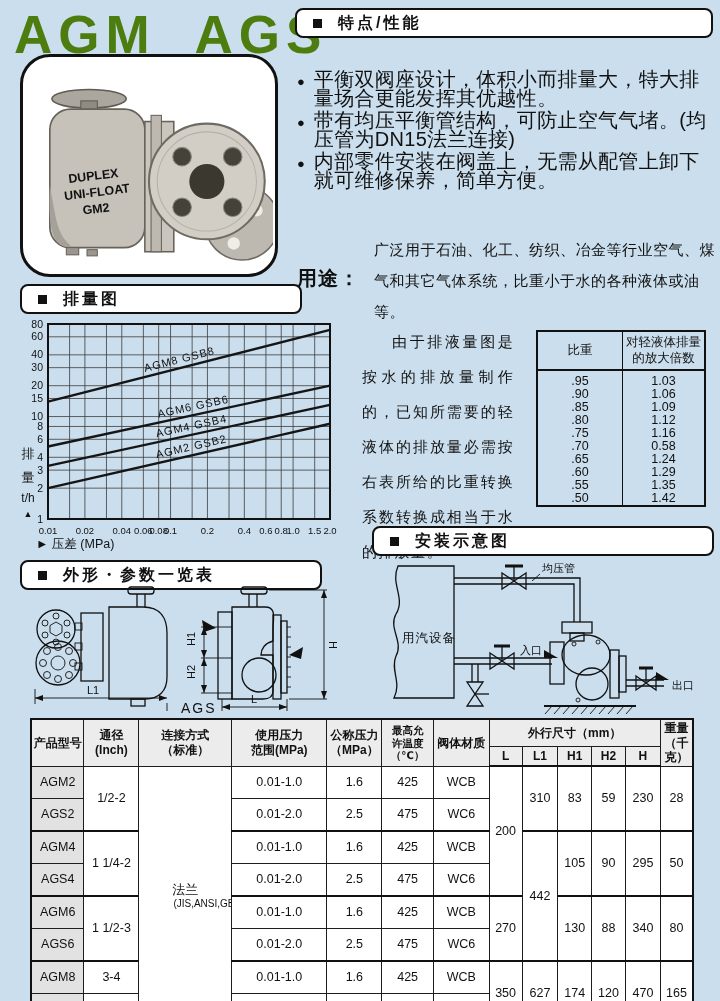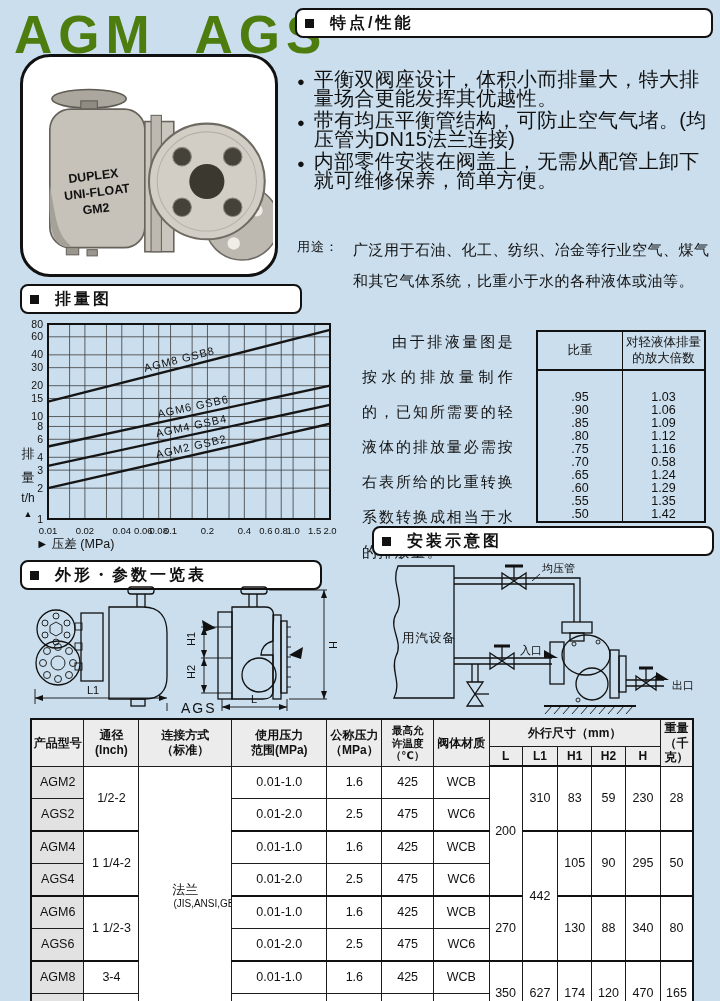--- a/index.html
+++ b/index.html
@@ -7,50 +7,50 @@
   .page{position:relative;width:720px;height:1001px;background:#cbdeed;overflow:hidden;}
 
   .title{position:absolute;left:14px;top:4px;font-size:53px;font-weight:900;
          letter-spacing:6px;word-spacing:20px;color:#4d7c0f;}
 
   .photo{position:absolute;left:20px;top:54px;width:258px;height:223px;background:#fff;
          border:3px solid #111;border-radius:30px;box-sizing:border-box;overflow:hidden;}
   .photo svg{display:block;margin:4px auto 0;}
 
   .hdr{position:absolute;height:30px;background:#fff;border:2px solid #111;border-radius:8px;
-       display:flex;align-items:center;gap:16px;padding:0 8px;box-sizing:border-box;
+       display:flex;align-items:center;gap:16px;padding:0 16px;box-sizing:border-box;
        font-weight:bold;font-size:16px;letter-spacing:3px;}
   .hdr .sq{width:9px;height:9px;background:#111;flex:none;}
   .hdr-features{left:295px;top:8px;width:418px;}
   .hdr-chart{left:20px;top:284px;width:282px;}
   .hdr-install{left:372px;top:526px;width:342px;}
   .hdr-dims{left:20px;top:560px;width:302px;}
 
   .features{position:absolute;left:297px;top:70px;width:420px;margin:0;padding:0;list-style:none;}
   .features li{display:flex;gap:9px;margin-bottom:3px;}
   .features .dot{font-size:13px;line-height:23px;flex:none;}
   .features .ftxt{font-size:20px;line-height:19px;letter-spacing:0.3px;}
 
   .usage{position:absolute;left:297px;top:234px;width:420px;display:flex;gap:14px;}
-  .usage .ulabel{font-weight:normal;font-size:13px;letter-spacing:1px;flex:none;line-height:26px;}
+  .usage .ulabel{font-weight:bold;font-size:20px;letter-spacing:1px;flex:none;line-height:26px;margin-top:31px;}
   .usage .utext{font-size:15px;line-height:31px;letter-spacing:0.5px;}
 
   .chart{position:absolute;left:10px;top:316px;}
   svg text{fill:#111;}
 
   .note{position:absolute;left:362px;top:324px;width:152px;font-size:15px;line-height:35px;
         letter-spacing:1.2px;text-align:justify;text-indent:2em;}
 
   table.grav{position:absolute;left:536px;top:330px;width:170px;border-collapse:collapse;
              border:2px solid #111;}
   table.grav th{font-size:12.5px;font-weight:normal;border-bottom:2.5px solid #111;
                 padding:3px 0;white-space:pre-line;line-height:1.25;}
   table.grav th:first-child,table.grav td:first-child{border-right:1.5px solid #111;width:84px;}
   table.grav td{font-size:12.5px;text-align:center;padding:0;height:13px;line-height:13px;}
-  table.grav tr.first td{padding-top:20px;}
+  table.grav tr.first td{padding-top:4px;}
 
   .install{position:absolute;left:362px;top:558px;}
   .outline{position:absolute;left:25px;top:585px;}
   .ln{fill:none;stroke:#111;stroke-width:1.3px;}
   .lt{fill:none;stroke:#111;stroke-width:0.9px;}
   .sd{fill:#111;stroke:none;}
   .dtxt{font-size:11px;}
 
   table.spec{position:absolute;left:30px;top:718px;width:664px;border-collapse:collapse;
              background:#fff;border:2.5px solid #111;table-layout:fixed;}

